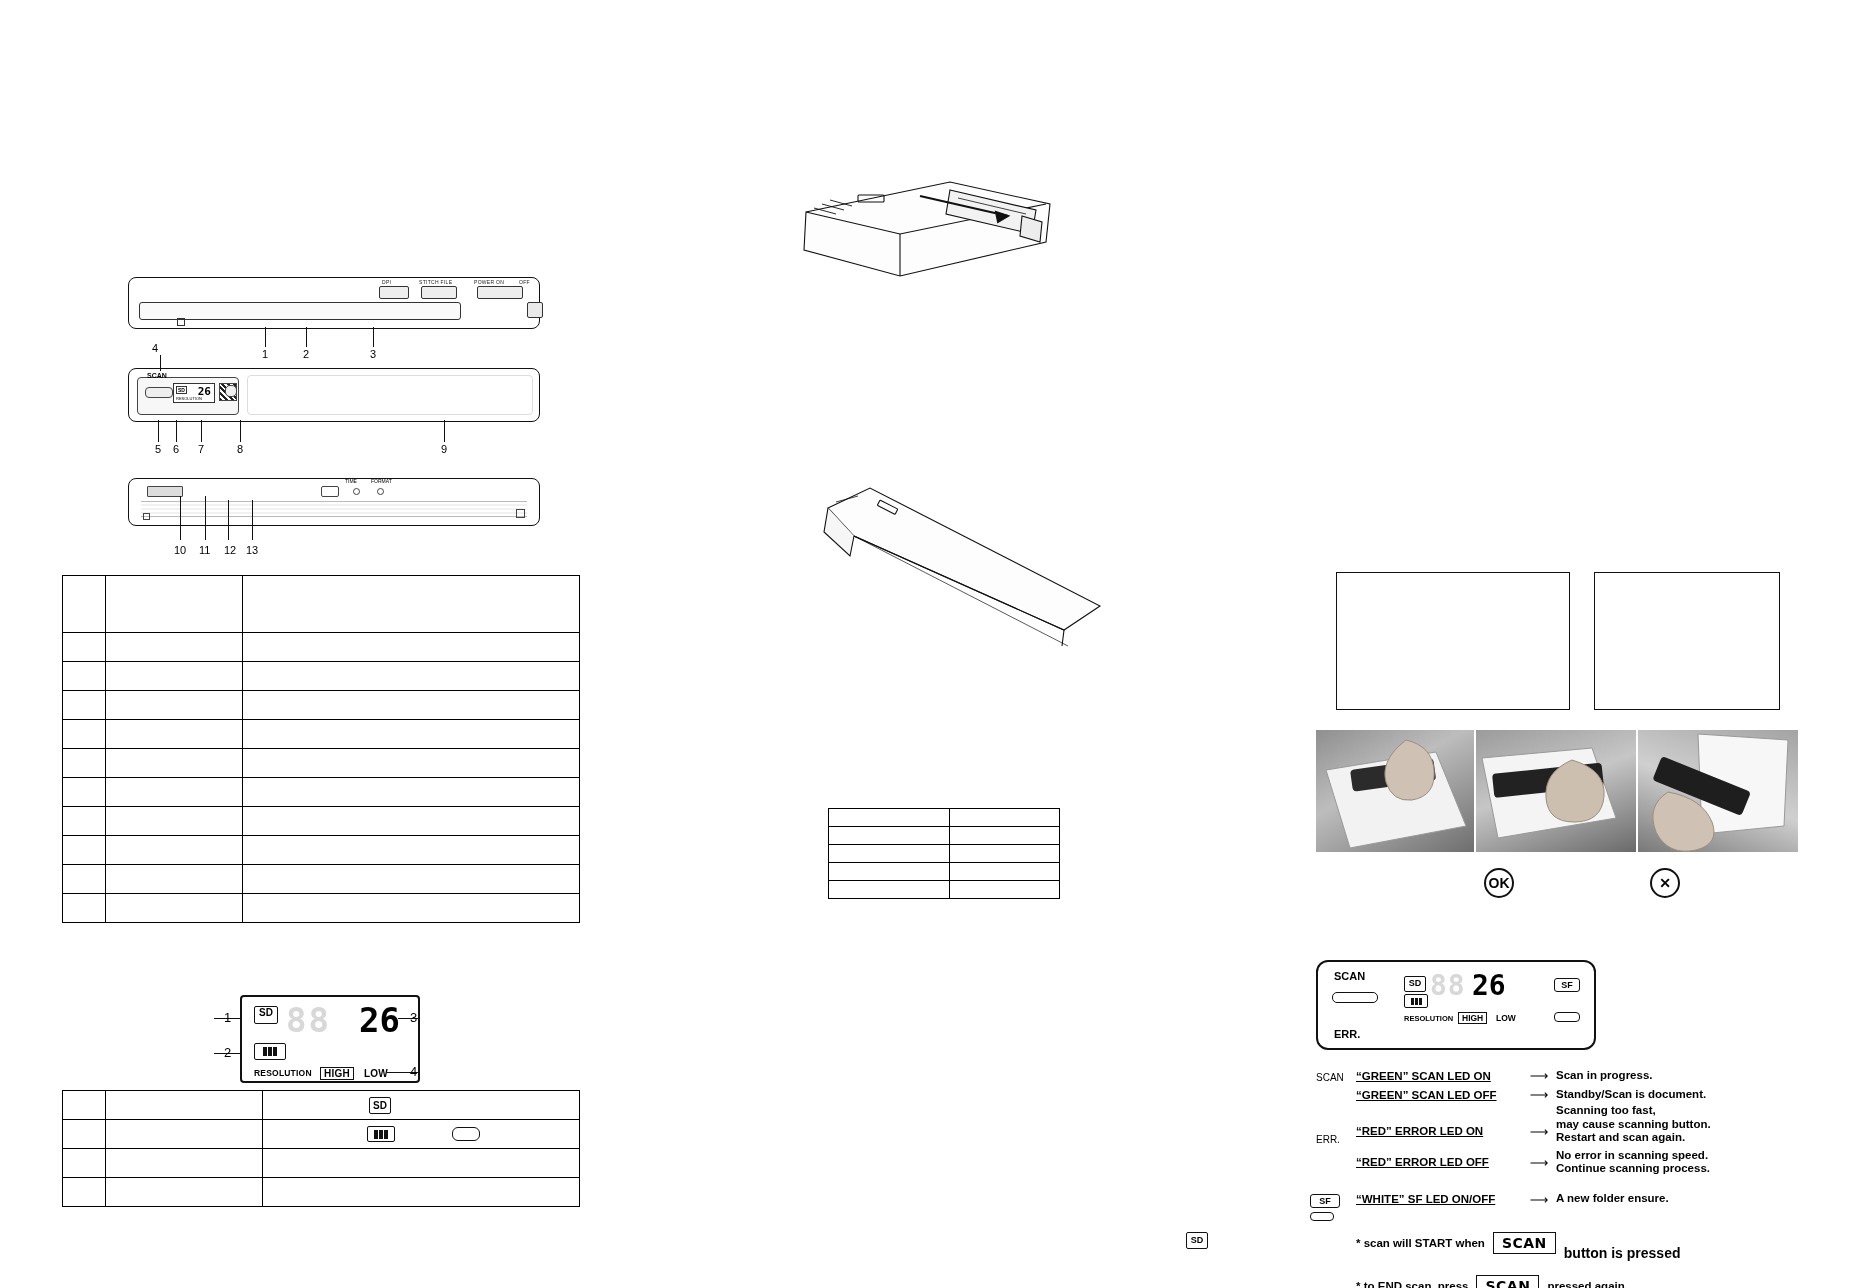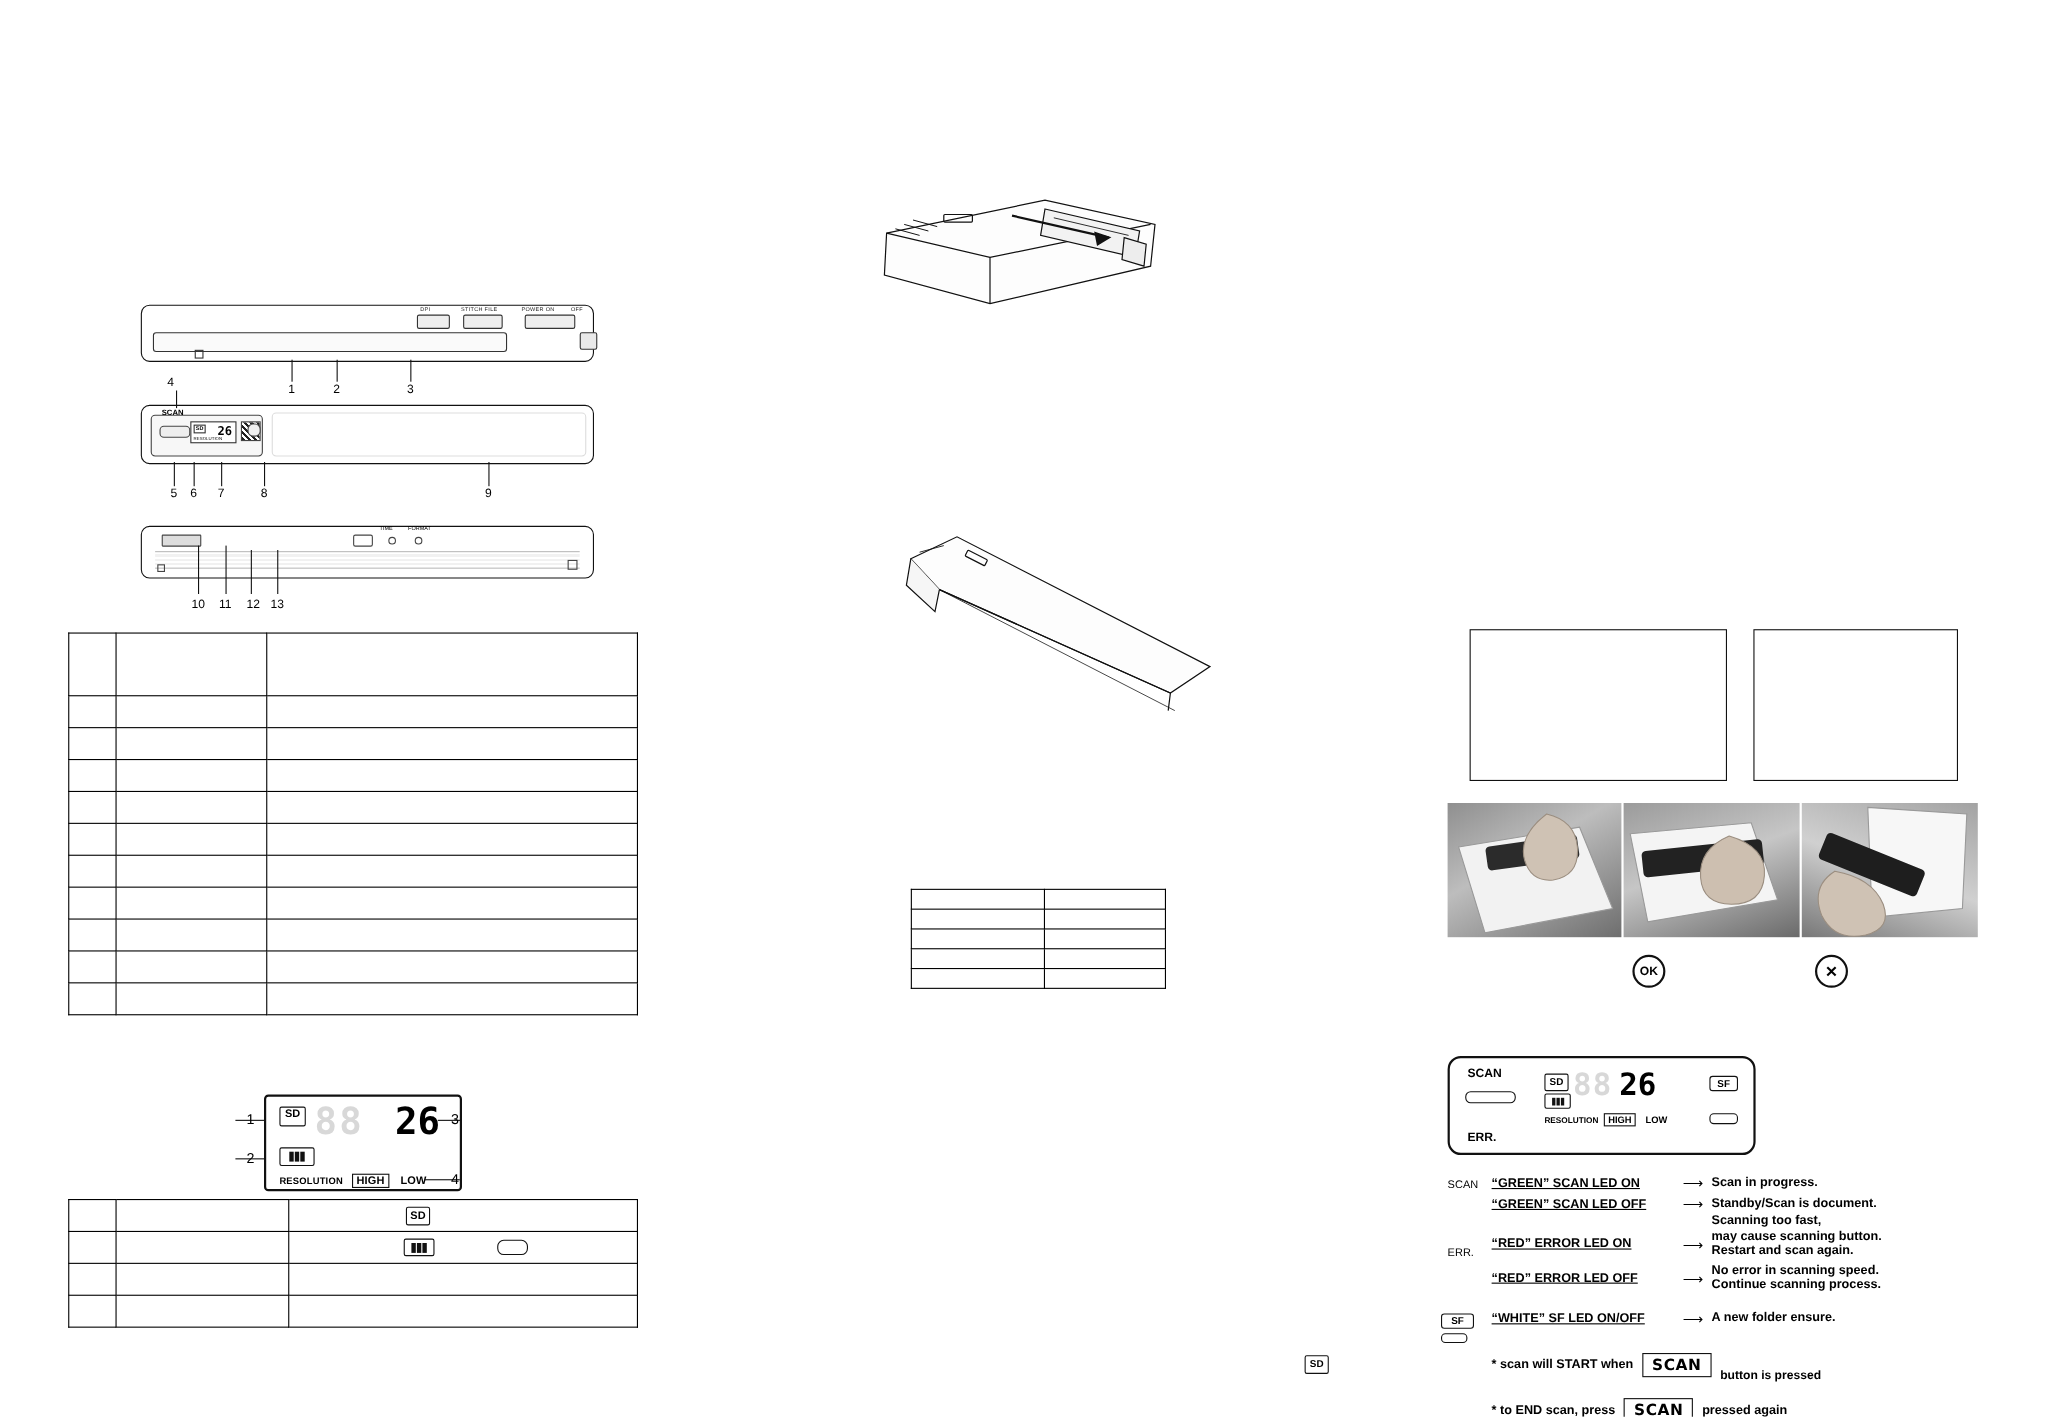--- a/index.html
+++ b/index.html
@@ -62,21 +62,21 @@
 
   
   #para{position:absolute;left:1344px;top:522px;width:510px;font-size:11.5px;line-height:15px;}
   #box-a{position:absolute;left:1336px;top:572px;width:232px;height:136px;border:1px solid #111;}
   #box-b{position:absolute;left:1594px;top:572px;width:184px;height:136px;border:1px solid #111;}
 
   .handshot{position:absolute;top:730px;height:122px;overflow:hidden;}
   .hs1{left:1316px;width:158px;background:linear-gradient(150deg,#8f8f8f 0%,#bdbdbd 40%,#6e6e6e 100%);}
   .hs2{left:1476px;width:160px;background:linear-gradient(160deg,#9b9b9b 0%,#c6c6c6 45%,#6a6a6a 100%);}
   .hs3{left:1638px;width:160px;background:linear-gradient(200deg,#a3a3a3 0%,#d0d0d0 50%,#787878 100%);}
-  .okmark{position:absolute;left:1484px;top:868px;width:26px;height:26px;border:2px solid #111;border-radius:50%;background:#fff;font-size:11px;font-weight:bold;display:flex;align-items:center;justify-content:center;}
+  .okmark{position:absolute;left:1484px;top:868px;width:26px;height:26px;border:2px solid #111;border-radius:50%;background:#fff;font-size:14px;font-weight:bold;display:flex;align-items:center;justify-content:center;}
   .xmark{position:absolute;left:1650px;top:868px;width:26px;height:26px;border:2px solid #111;border-radius:50%;background:#fff;display:flex;align-items:center;justify-content:center;font-size:14px;font-weight:bold;}
 
   #led-panel{position:absolute;left:1316px;top:960px;width:276px;height:86px;border:2px solid #111;border-radius:12px;background:#fff;}
   #led-legend{position:absolute;left:1300px;top:1068px;width:560px;font-size:11px;}
   #led-legend .row{display:flex;align-items:center;margin-bottom:4px;}
   #led-legend .lt{width:166px;font-weight:bold;font-size:11.5px;text-decoration:underline;}
   #led-legend .ar{width:34px;text-align:center;font-size:13px;}
   #led-legend .rt{flex:1;font-weight:bold;font-size:11.5px;line-height:13.5px;}
   .scanbtn{display:inline-flex;align-items:center;justify-content:center;border:1.6px solid #111;padding:2px 8px;font-family:"DejaVu Sans",sans-serif;font-weight:bold;font-size:14px;letter-spacing:.5px;background:#fff;}
   .sfbtn{border:1.5px solid #111;border-radius:3px;padding:1px 4px;font-size:9px;font-weight:bold;text-align:center;line-height:10px;}
@@ -411,21 +411,21 @@
       </div>
       <div class="row" style="margin-bottom:18px;">
         <div class="lt">“WHITE” SF LED ON/OFF</div>
         <div class="ar">⟶</div>
         <div class="rt">A new folder ensure.</div>
       </div>
 
       <div class="row" style="align-items:center;margin-bottom:14px;">
         <span style="font-weight:bold;font-size:11.5px;">* scan will START when</span>
         <span class="scanbtn" style="margin:0 8px;">SCAN</span>
-        <span style="font-weight:bold;font-size:11px;margin-top:20px;">button is pressed</span>
+        <span style="font-weight:bold;font-size:14px;margin-top:20px;">button is pressed</span>
       </div>
       <div class="row" style="align-items:center;">
         <span style="font-weight:bold;font-size:11.5px;">* to END scan, press</span>
         <span class="scanbtn" style="margin:0 8px;">SCAN</span>
         <span style="font-weight:bold;font-size:11.5px;">pressed again</span>
       </div>
     </div>
   </div>
 
   <div class="sd-ic" style="left:1186px;top:1232px;width:20px;height:15px;line-height:14px;font-size:9px;">SD</div>

